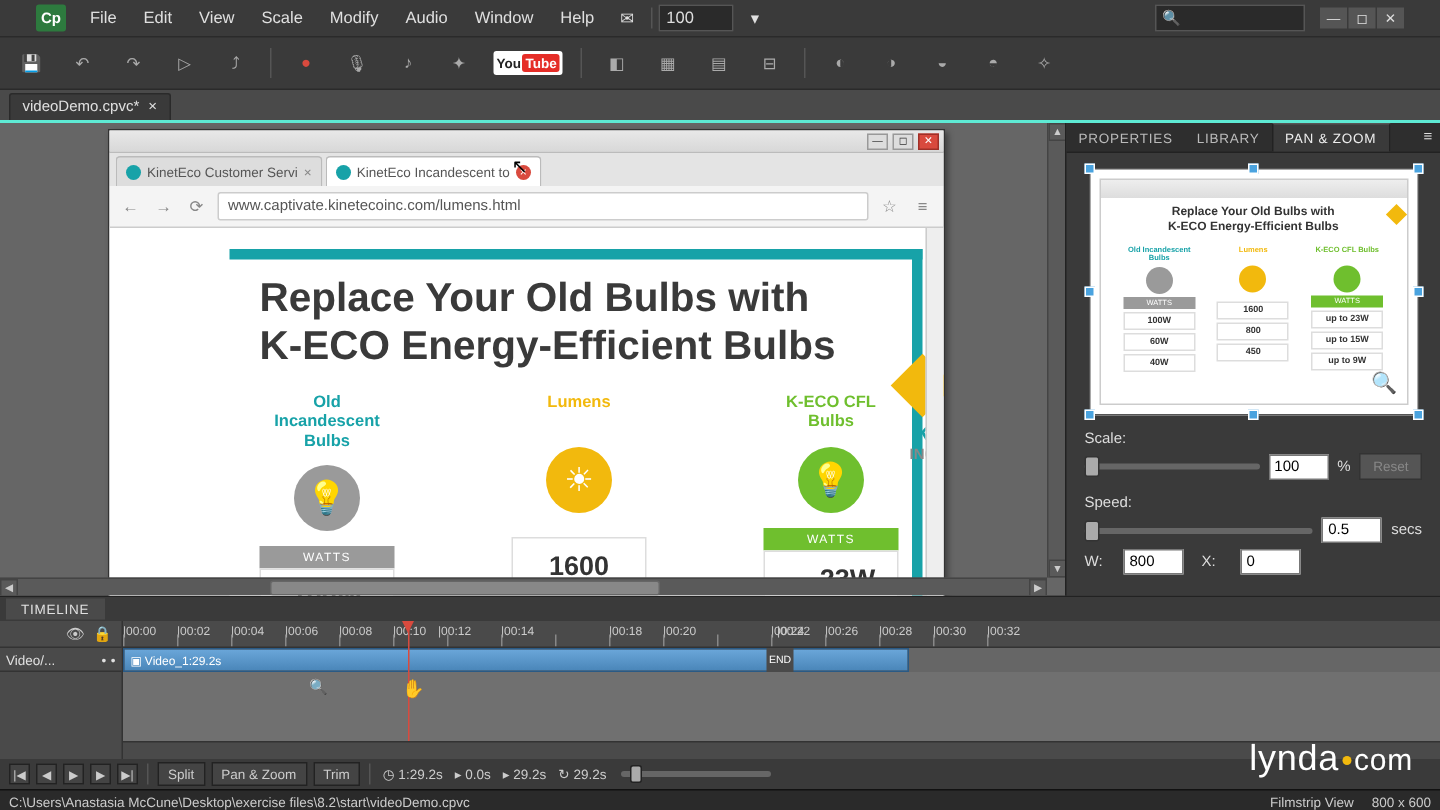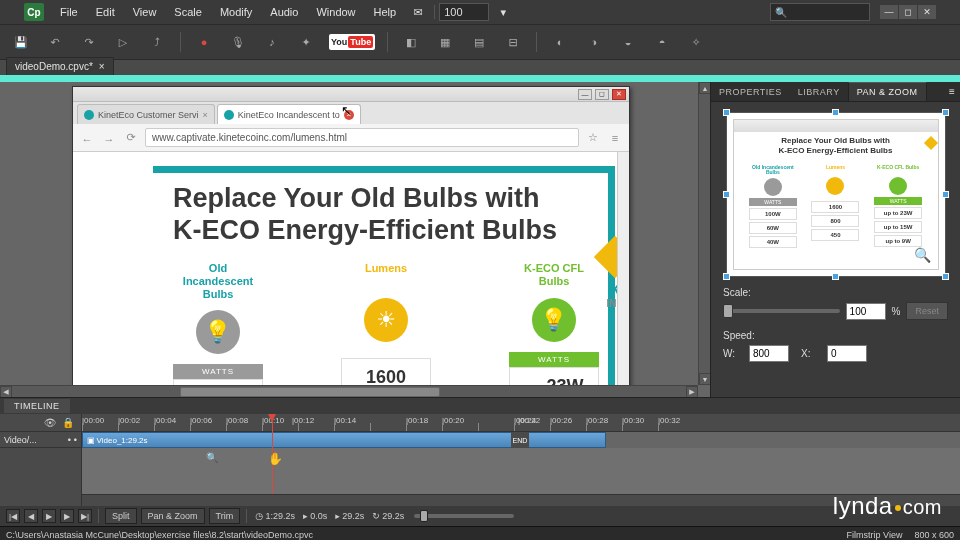--- a/index.html
+++ b/index.html
@@ -18,21 +18,21 @@
 .win-btn { width:18px; height:14px; background:#555; display:flex; align-items:center; justify-content:center; font-size:9px; cursor:pointer; }
 
 
 .toolbar { height:36px; background:#3a3a3a; border-top:1px solid #2a2a2a; border-bottom:1px solid #2a2a2a; display:flex; align-items:center; padding:0 10px; gap:12px; }
 .tb-btn { width:22px; height:22px; display:flex; align-items:center; justify-content:center; cursor:pointer; color:#aaa; }
 .tb-sep { width:1px; height:20px; background:#555; }
 .yt-badge { font-weight:bold; background:#fff; color:#222; padding:2px 2px; border-radius:2px; font-size:9px; display:flex; align-items:center; gap:1px;}
 .yt-badge span.tube{ background:#e52d27; color:#fff; padding:1px 2px; border-radius:2px;}
 
 
-.docbar { height:22px; background:#4a4a4a; border-bottom:7px solid #5eead4; display:flex; align-items:flex-end; padding:0 6px; }
+.docbar { height:22px; background:#4a4a4a; border-bottom:2px solid #5eead4; display:flex; align-items:flex-end; padding:0 6px; }
 .doc-tab { background:#3a3a3a; border:1px solid #2a2a2a; border-bottom:none; padding:3px 8px; font-size:10px; border-radius:2px 2px 0 0; display:flex; align-items:center; gap:6px;}
 .doc-close { font-size:10px; cursor:pointer; }
 
 
 .main-row { display:flex; height:315px; }
 
 
 .stage { flex:1; background:#666; position:relative; overflow:hidden; }
 .stage-scroll-v { position:absolute; right:0; top:0; bottom:12px; width:12px; background:#5a5a5a; border-left:1px solid #444; }
 .stage-scroll-h { position:absolute; left:0; right:12px; bottom:0; height:12px; background:#5a5a5a; border-top:1px solid #444; }
@@ -337,20 +337,27 @@
       <div class="field-row">
         <div class="slider">
             <div class="knob" style="left:0;"></div>
           </div>
         <input class="num-box" value="100" style="">
         <span class="unit">%</span>
         <button class="reset-btn">Reset</button>
       </div>
 
       <div class="section-title">Speed:</div>
+      <div class="field-row">
+        <div class="slider">
+            <div class="knob" style="left:0;"></div>
+          </div>
+        <input class="num-box" value="0.5" style="">
+        <span class="unit">secs</span>
+      </div>
 
       <div class="dim-row">
         <span>W:</span>
           <input class="num-box" value="800" style="">
         <span>X:</span>
           <input class="num-box" value="0" style="">
       </div>
 
     </div>
   </div>

